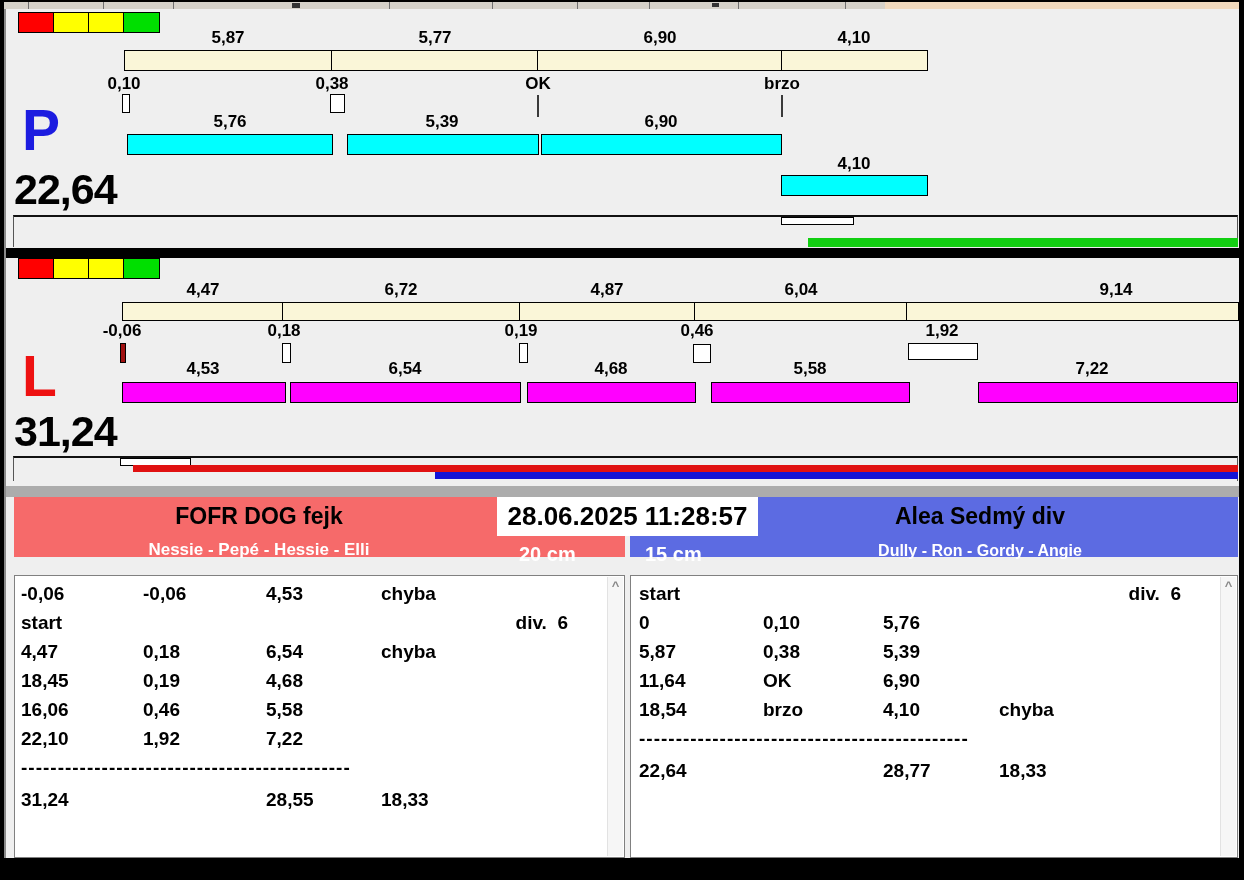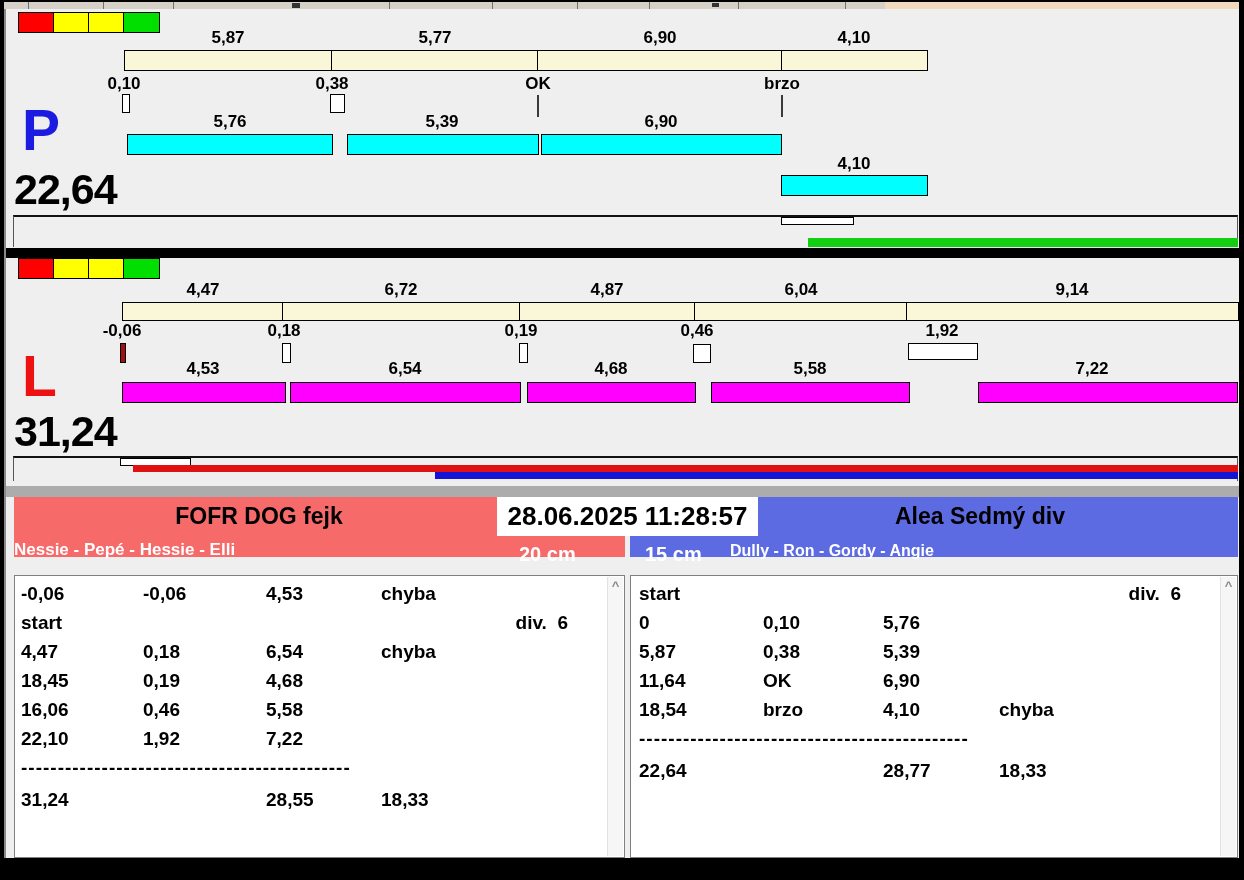--- a/index.html
+++ b/index.html
@@ -13,21 +13,21 @@
   .mag{background:var(--magenta);}
   .tick{position:absolute;border:1px solid #000;background:#fff;box-sizing:border-box;}
   .tline{position:absolute;background:#3a3a3a;}
   .track-letter{position:absolute;font-size:57px;line-height:57px;}
   .track-total{position:absolute;font-size:43px;line-height:44px;letter-spacing:-1px;}
   .strip{position:absolute;box-sizing:border-box;border-top:2px solid #111;border-left:1px solid #555;border-right:1px solid #555;}
   .band-black{position:absolute;background:#000;}
   .sq{position:absolute;width:36px;height:21px;border:1px solid #000;box-sizing:border-box;}
   .hdr{position:absolute;top:497px;height:60px;}
   .hdr .title{position:absolute;font-size:23px;line-height:26px;text-align:center;}
-  .hdr .dogs{position:absolute;font-size:17px;line-height:19px;color:#fff;}
+  .hdr .dogs{position:absolute;font-size:17px;line-height:19px;text-align:center;color:#fff;}
   .hdr .hgt{position:absolute;font-size:20px;line-height:22px;text-align:left;color:#fff;}
   .panel{position:absolute;top:575px;height:283px;background:#fff;border:1px solid #808080;box-sizing:border-box;}
   .trow{position:absolute;left:0;width:100%;height:29px;font-size:19px;}
   .trow span{position:absolute;top:0;white-space:pre;}
   .sep{letter-spacing:1px;}
   .c0{left:6px;}  .c1{left:128px;} .c2{left:251px;} .c3{left:366px;}
   .c4{right:56px;text-align:right;}
   .rp .c0{left:8px;} .rp .c1{left:132px;} .rp .c2{left:252px;} .rp .c3{left:368px;}
   .sbar{position:absolute;top:1px;bottom:1px;right:1px;width:15px;background:#F6F6F6;border-left:1px solid #E2E2E2;}
   .sbar .up{position:absolute;top:2px;left:0;width:100%;text-align:center;font-size:13px;color:#8a8a8a;line-height:13px;}
@@ -105,21 +105,21 @@
 
   <div class="sq" style="left:18px;top:258px;background:var(--status-red)"></div>
   <div class="sq" style="left:53px;top:258px;background:var(--status-yellow)"></div>
   <div class="sq" style="left:88px;top:258px;background:var(--status-yellow)"></div>
   <div class="sq" style="left:123px;top:258px;width:37px;background:var(--status-green)"></div>
 
   <div class="cl" style="left:203px;top:281px">4,47</div>
   <div class="cl" style="left:401px;top:281px">6,72</div>
   <div class="cl" style="left:607px;top:281px">4,87</div>
   <div class="cl" style="left:801px;top:281px">6,04</div>
-  <div class="cl" style="left:1072px;top:281px">9,14</div>
+  <div class="cl" style="left:1116px;top:281px">9,14</div>
 
   <div class="bar cream" style="left:122px;top:302px;width:162px;height:19px"></div>
   <div class="bar cream" style="left:282px;top:302px;width:239px;height:19px"></div>
   <div class="bar cream" style="left:519px;top:302px;width:177px;height:19px"></div>
   <div class="bar cream" style="left:694px;top:302px;width:214px;height:19px"></div>
   <div class="bar cream" style="left:906px;top:302px;width:333px;height:19px"></div>
 
   <div class="cl" style="left:122px;top:322px">-0,06</div>
   <div class="cl" style="left:284px;top:322px">0,18</div>
   <div class="cl" style="left:521px;top:322px">0,19</div>

